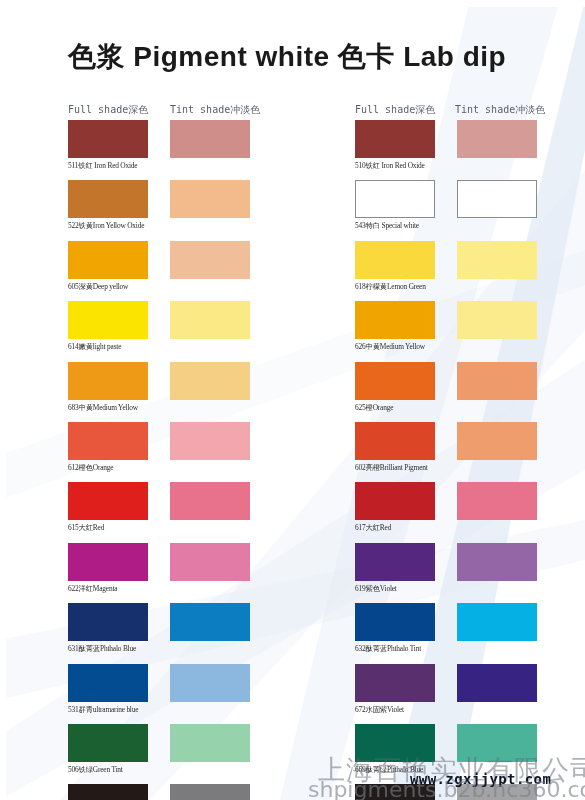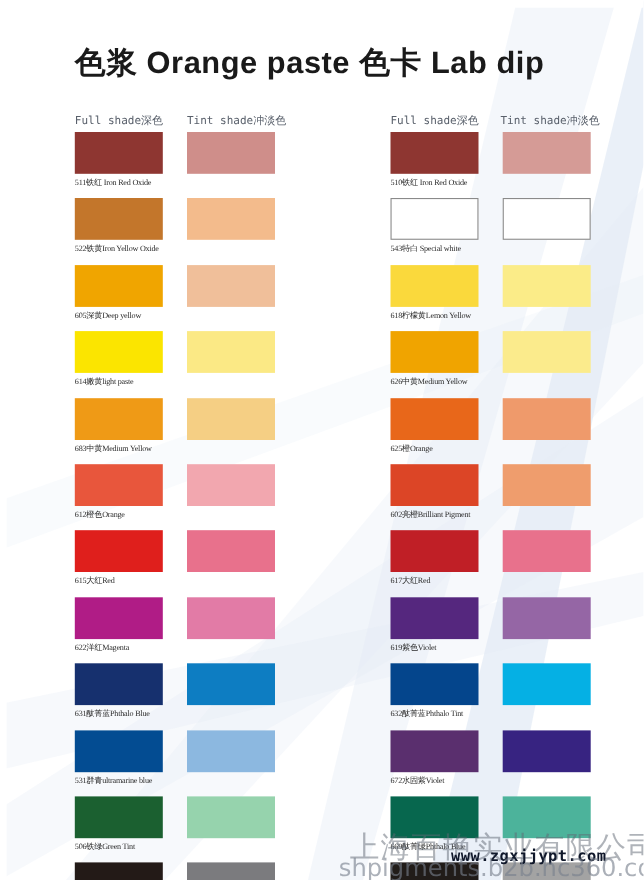--- a/index.html
+++ b/index.html
@@ -109,21 +109,21 @@
     <path d="M585 360 L585 470 L0 800 L0 735 Z" opacity="0.30"></path>
     <path d="M0 640 L585 520 L585 560 L0 700 Z" opacity="0.28"></path>
     <path d="M0 455 L585 250 L585 285 L0 500 Z" opacity="0.22"></path>
   </g>
 </svg>
 
 <div id="page-frame"></div>
 <div class="edge left"></div>
 <div class="edge top"></div>
 
-<div id="title">色浆 Orange paste  色卡 Lab dip</div>
+<div id="title">色浆 Pigment white  色卡 Lab dip</div>
 
 <div class="col-head" style="left:68px;  top:103px;">Full shade深色</div>
 <div class="col-head" style="left:170px; top:103px;">Tint shade冲淡色</div>
 <div class="col-head" style="left:355px; top:103px;">Full shade深色</div>
 <div class="col-head" style="left:455px; top:103px;">Tint shade冲淡色</div>
 
 <div class="panel" id="panel-left">
     <div class="row">
       <div class="swatch full" style="background-color:#8e3631;"></div>
       <div class="swatch tint" style="background-color:#cf8e8a;"></div>
@@ -192,21 +192,21 @@
       <div class="label">510铁红 Iron Red Oxide</div>
     </div>
     <div class="row">
       <div class="swatch full outlined" style="background-color:#ffffff;"></div>
       <div class="swatch tint outlined" style="background-color:#ffffff;"></div>
       <div class="label">543特白 Special white</div>
     </div>
     <div class="row">
       <div class="swatch full" style="background-color:#fad93c;"></div>
       <div class="swatch tint" style="background-color:#fbec88;"></div>
-      <div class="label">618柠檬黄Lemon Yellow</div>
+      <div class="label">618柠檬黄Lemon Green</div>
     </div>
     <div class="row">
       <div class="swatch full" style="background-color:#f0a400;"></div>
       <div class="swatch tint" style="background-color:#fbeb8c;"></div>
       <div class="label">626中黄Medium Yellow</div>
     </div>
     <div class="row">
       <div class="swatch full" style="background-color:#e8671a;"></div>
       <div class="swatch tint" style="background-color:#ef9a6b;"></div>
       <div class="label">625橙Orange</div>

